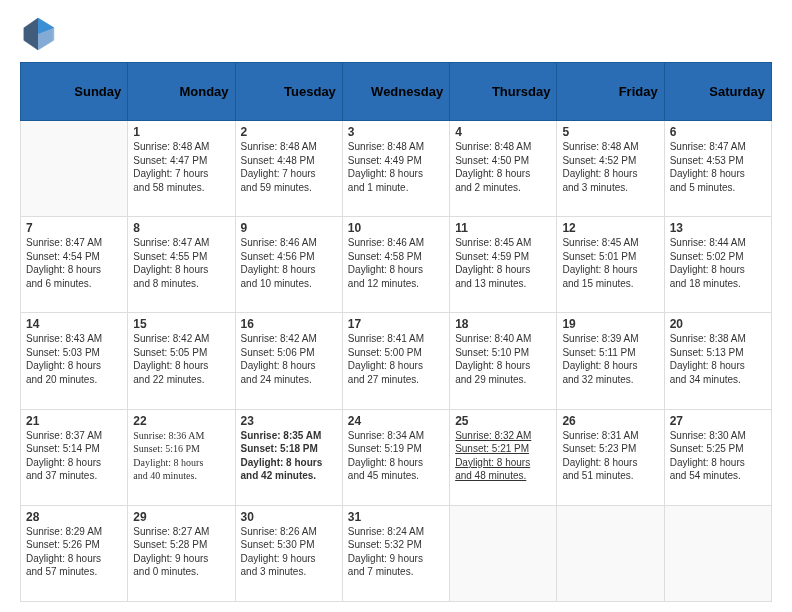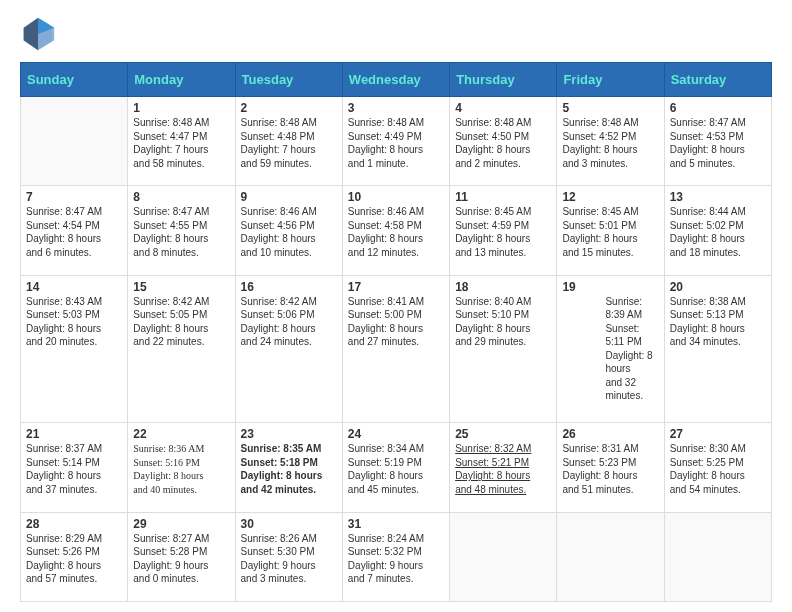--- a/index.html
+++ b/index.html
@@ -52,23 +52,23 @@
     }
     .calendar {
       flex: 1;
       border: 1px solid #ccc;
       border-collapse: collapse;
       width: 100%;
       table-layout: fixed;
     }
     .calendar th {
       background-color: #2a6db5;
-      color: #5eead4;
-      text-align: left;
-      padding: 9px 6px;
+      color: #000000;
+      text-align: right;
+      padding: 21px 6px;
       font-size: 13px;
       font-weight: bold;
       border: 1px solid #1a5a9a;
     }
     .calendar td {
       border: 1px solid #ddd;
       vertical-align: top;
       padding: 4px 5px;
       font-size: 10.5px;
       color: #333;
@@ -255,21 +255,21 @@
           </td>
           <td>
             <span class="day-number">18</span>
             <div class="day-info" style="white-space: pre-line;">Sunrise: 8:40 AM
 Sunset: 5:10 PM
 Daylight: 8 hours
 and 29 minutes.</div>
           </td>
           <td>
             <span class="day-number">19</span>
-            <div class="day-info" style="white-space: pre-line; margin-left: 43px;">Sunrise: 8:39 AM
+            <div class="day-info" style="white-space: pre-line;">Sunrise: 8:39 AM
 Sunset: 5:11 PM
 Daylight: 8 hours
 and 32 minutes.</div>
           </td>
           <td>
             <span class="day-number">20</span>
             <div class="day-info" style="white-space: pre-line;">Sunrise: 8:38 AM
 Sunset: 5:13 PM
 Daylight: 8 hours
 and 34 minutes.</div>

